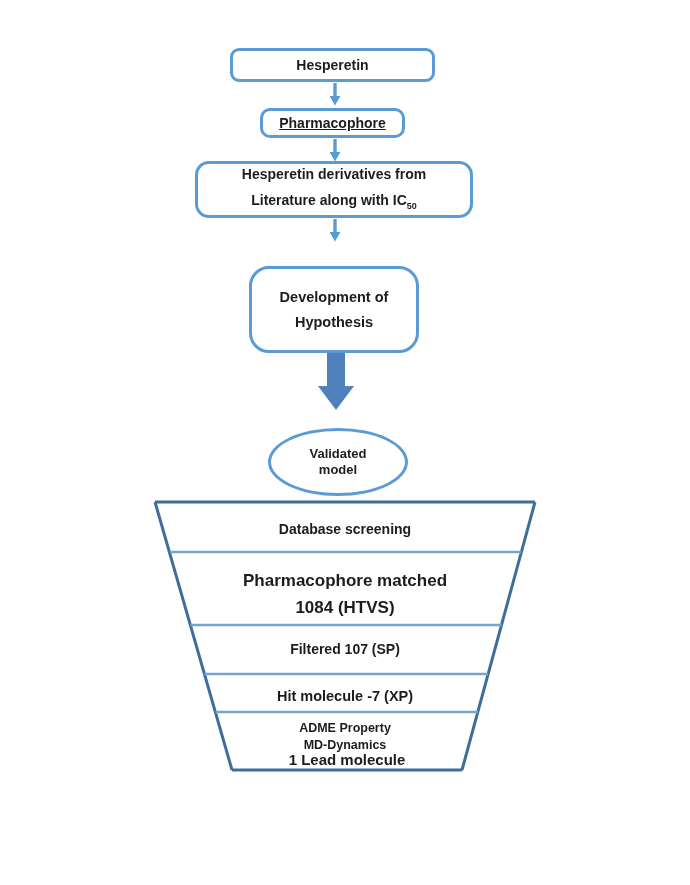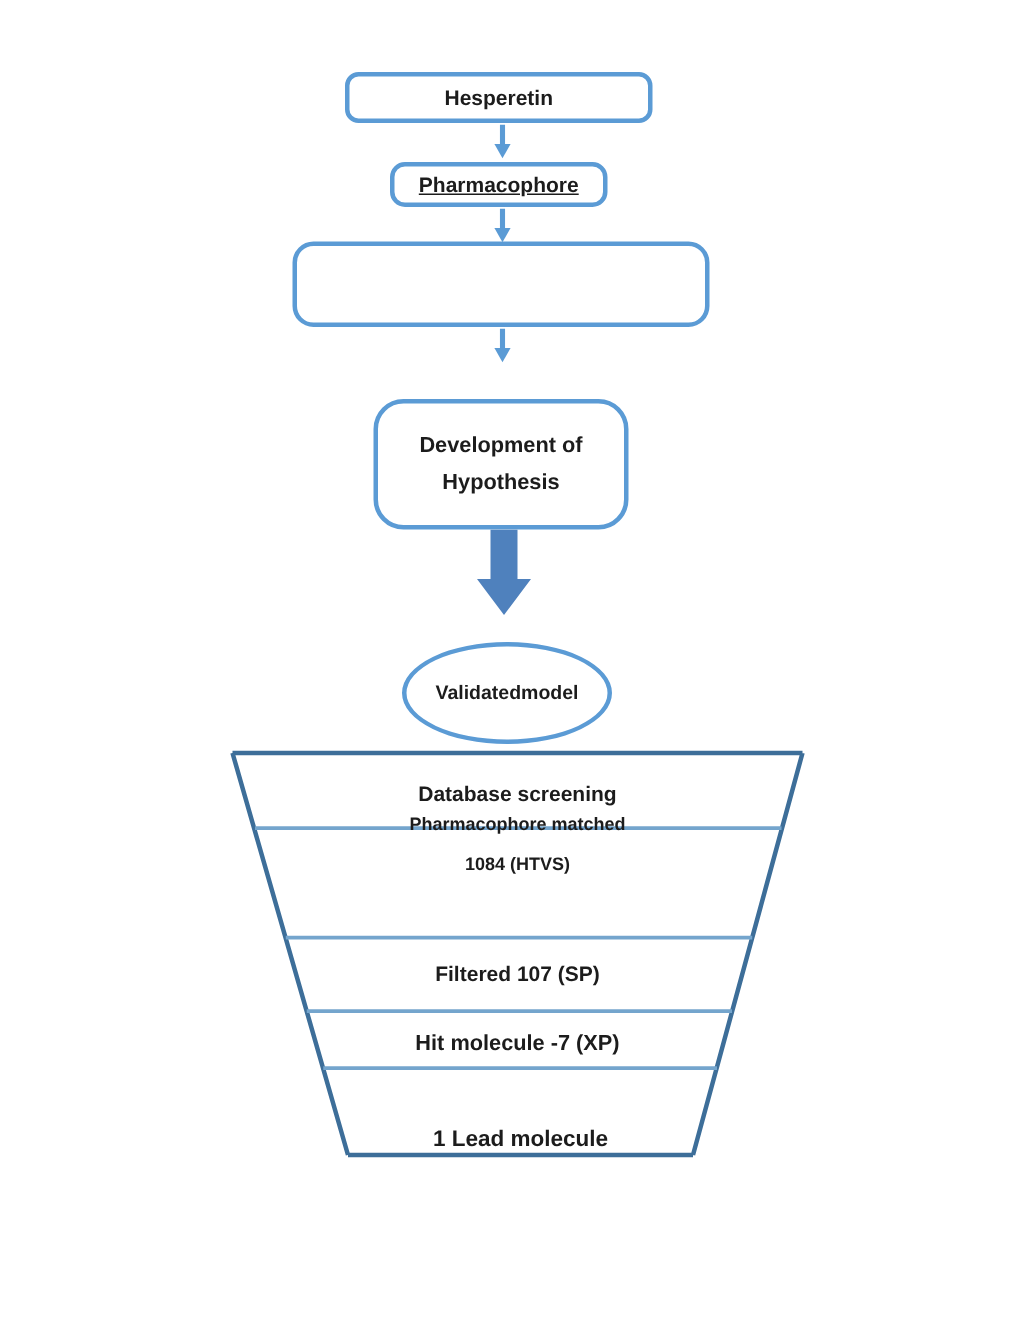--- a/index.html
+++ b/index.html
@@ -25,27 +25,27 @@
     display:flex;flex-direction:column;align-items:center;justify-content:center;
     font-weight:bold;text-align:center;box-sizing:border-box;
   }
   .box1{left:230px;top:48px;width:205px;height:34px;border-radius:9px;font-size:14px;}
   .box2{left:260px;top:108px;width:145px;height:30px;border-radius:10px;font-size:14px;text-decoration:underline;}
   .box3{left:195px;top:161px;width:278px;height:57px;border-radius:14px;font-size:14px;line-height:26px;}
   .box4{left:249px;top:243px;width:170px;height:87px;border-radius:20px;font-size:14.5px;line-height:25px;margin-top:23px;}
   .box3 sub{font-size:9px;}
   .oval{
     left:268px;top:428px;width:140px;height:68px;border:3px solid var(--box-border);
-    border-radius:50%;background:#fff;display:flex;flex-direction:row;
+    border-radius:50%;background:#fff;display:flex;flex-direction:column;
     align-items:center;justify-content:center;font-weight:bold;font-size:13px;
     line-height:16.5px;box-sizing:border-box;text-align:center;
   }
   .ftext{position:absolute;left:175px;width:340px;text-align:center;font-weight:bold;}
   .sec1{top:521px;font-size:14px;}
-  .sec2{top:536px;font-size:12px;line-height:27px;}
+  .sec2{top:567px;font-size:17px;line-height:27px;}
   .sec3{top:641px;font-size:14px;}
   .sec4{top:688px;font-size:14.5px;text-align:center;}
   .sec5{top:720px;font-size:12.5px;line-height:17px;}
   .lead{top:751px;font-size:15px;left:177px;}
   .small-arrow{position:absolute;width:16px;height:23px;}
   .small-arrow .shaft{stroke:var(--small-arrow);stroke-width:3.4;}
   .small-arrow .head{fill:var(--small-arrow);}
   .big-arrow-poly{fill:var(--big-arrow);}
   .funnel-outline{stroke:var(--funnel-outline);stroke-width:3;fill:none;}
   .funnel-divider{stroke:var(--funnel-divider);stroke-width:2.5;}
@@ -80,20 +80,22 @@
   <div class="flowbox box2">
     <span>Pharmacophore</span>
   </div>
 
   <svg class="small-arrow" style="left:327px;top:139px;" viewBox="0 0 16 23">
     <line class="shaft" x1="8" y1="0" x2="8" y2="13.5"></line>
     <polygon class="head" points="2.6,13 13.4,13 8,22.5"></polygon>
   </svg>
 
   <div class="flowbox box3">
+    <div>Hesperetin derivatives from</div>
+    <div><span>Literature along with IC</span><sub>50</sub></div>
   </div>
 
   <svg class="small-arrow" style="left:327px;top:219px;" viewBox="0 0 16 23">
     <line class="shaft" x1="8" y1="0" x2="8" y2="13.5"></line>
     <polygon class="head" points="2.6,13 13.4,13 8,22.5"></polygon>
   </svg>
 
   <div class="flowbox box4">
     <div>Development of</div>
     <div>Hypothesis</div>
@@ -112,16 +114,20 @@
 
   <div class="ftext sec2">
     <div>Pharmacophore matched</div>
     <div>1084 (HTVS)</div>
   </div>
 
   <div class="ftext sec3">Filtered 107 (SP)</div>
 
   <div class="ftext sec4">Hit molecule -7 (XP)</div>
 
+  <div class="ftext sec5">
+    <div>ADME Property</div>
+    <div>MD-Dynamics</div>
+  </div>
 
   <div class="ftext lead">1 Lead molecule</div>
 
 </div>
 
 </body></html>

